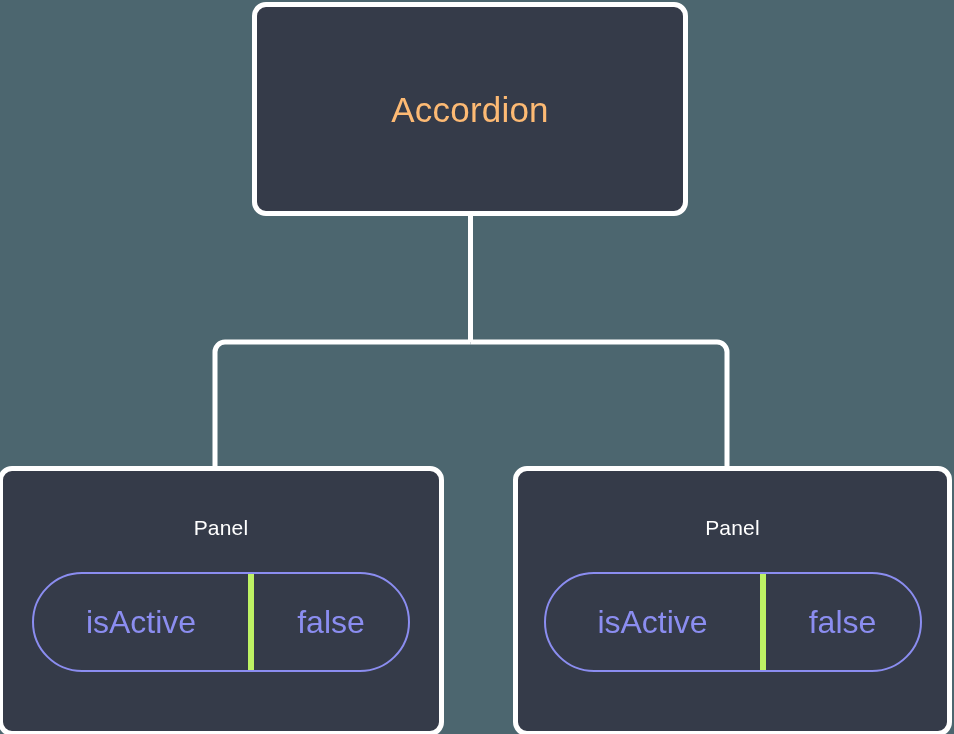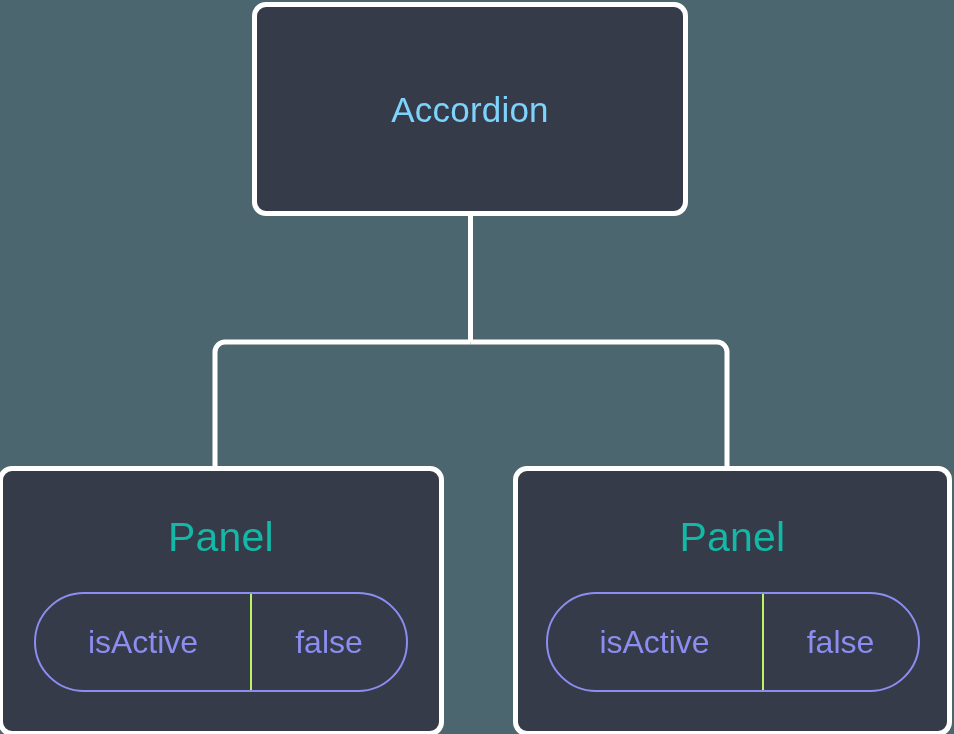--- a/index.html
+++ b/index.html
@@ -46,21 +46,21 @@
 
   .node-root {
     left: 252px;
     top: 2px;
     width: 436px;
     height: 214px;
     justify-content: center;
   }
 
   .node-title-root {
-    color: #7dd3fc;
+    color: #fdba74;
     font-size: 35px;
     font-weight: 400;
     letter-spacing: 0.2px;
     line-height: 1;
   }
 
   .node-panel {
     top: 466px;
     height: 270px;
     padding-top: 46px;
@@ -70,22 +70,22 @@
     left: -2px;
     width: 446px;
   }
 
   .node-panel-right {
     left: 513px;
     width: 439px;
   }
 
   .node-title-panel {
-    color: #14b8a6;
-    font-size: 41px;
+    color: #ffffff;
+    font-size: 21px;
     font-weight: 400;
     letter-spacing: 0.2px;
     line-height: 1;
   }
 
   
   .state-pill {
     margin-top: 34px;
     height: 100px;
     box-sizing: border-box;
@@ -102,21 +102,21 @@
     align-items: center;
     justify-content: center;
     color: #8b8df0;
     font-size: 32px;
     font-weight: 400;
     line-height: 1;
   }
 
   .pill-key {
     width: 214px;
-    border-right: 2px solid #bef264;
+    border-right: 6px solid #bef264;
   }
 
   .pill-value {
     width: 154px;
     text-align: center;
   }
 </style>
 </head>
 <body>
 

